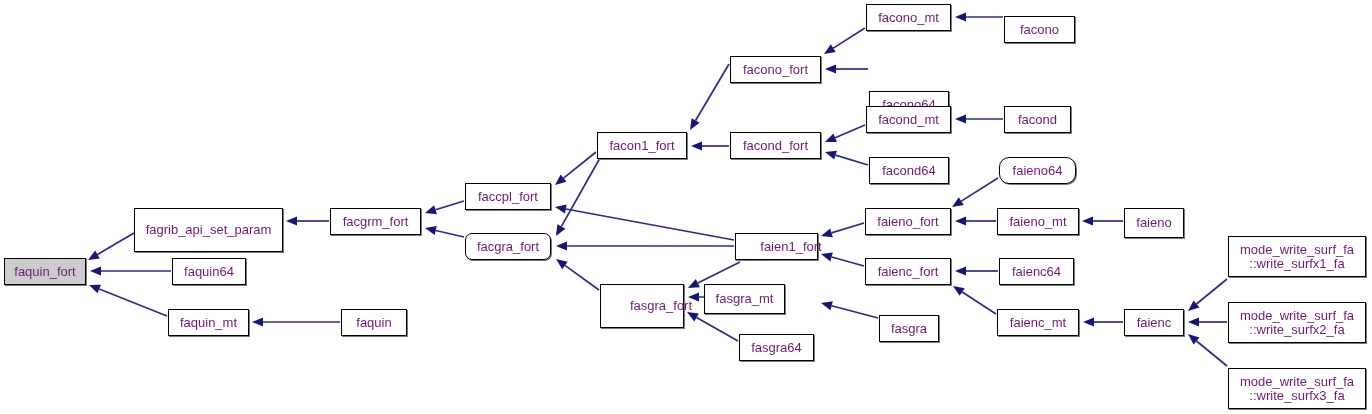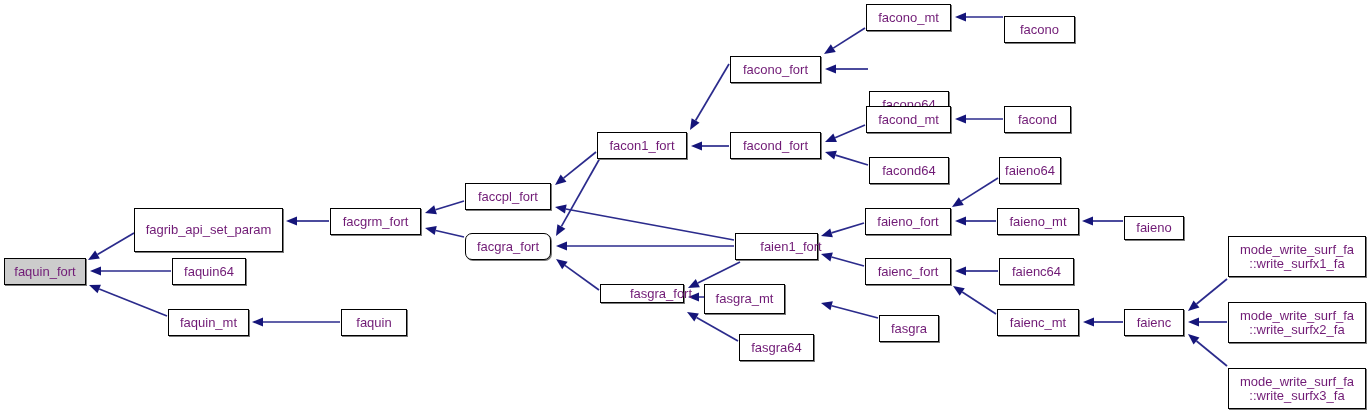--- a/index.html
+++ b/index.html
@@ -196,40 +196,40 @@
   <div id="nodes-layer">
       <div class="gnode current" style="left: 4px; top: 258px; width: 82px; height: 27px;"><span>faquin_fort</span></div>
       <div class="gnode" style="left: 134px; top: 208px; width: 149px; height: 44px;"><span>fagrib_api_set_param</span></div>
       <div class="gnode" style="left: 172px; top: 258px; width: 74px; height: 27px;"><span>faquin64</span></div>
       <div class="gnode" style="left: 168px; top: 309px; width: 81px; height: 27px;"><span>faquin_mt</span></div>
       <div class="gnode" style="left: 330px; top: 208px; width: 91px; height: 27px;"><span>facgrm_fort</span></div>
       <div class="gnode" style="left: 341px; top: 309px; width: 66px; height: 27px;"><span>faquin</span></div>
       <div class="gnode" style="left: 465px; top: 183px; width: 86px; height: 27px;"><span>faccpl_fort</span></div>
       <div class="gnode" style="left: 465px; top: 233px; width: 86px; height: 27px; border-radius: 7px;"><span>facgra_fort</span></div>
       <div class="gnode" style="left: 597px; top: 132px; width: 90px; height: 27px;"><span>facon1_fort</span></div>
-      <div class="gnode" style="left: 600px; top: 284px; width: 84px; height: 19px; padding-left: 38px;"><span>fasgra_fort</span></div>
+      <div class="gnode" style="left: 600px; top: 284px; width: 84px; height: 44px; padding-left: 38px;"><span>fasgra_fort</span></div>
       <div class="gnode" style="left: 730px; top: 56px; width: 91px; height: 27px;"><span>facono_fort</span></div>
       <div class="gnode" style="left: 730px; top: 132px; width: 91px; height: 27px;"><span>facond_fort</span></div>
       <div class="gnode" style="left: 735px; top: 233px; width: 83px; height: 27px; padding-left: 29px;"><span>faien1_fort</span></div>
       <div class="gnode" style="left: 704px; top: 284px; width: 81px; height: 30px;"><span>fasgra_mt</span></div>
       <div class="gnode" style="left: 739px; top: 334px; width: 75px; height: 27px;"><span>fasgra64</span></div>
       <div class="gnode" style="left: 866px; top: 4px; width: 85px; height: 27px;"><span>facono_mt</span></div>
       <div class="gnode" style="left: 869px; top: 56px; width: 80px; height: 27px; margin-top: 35px;"><span>facono64</span></div>
       <div class="gnode" style="left: 866px; top: 106px; width: 85px; height: 27px;"><span>facond_mt</span></div>
       <div class="gnode" style="left: 869px; top: 157px; width: 80px; height: 27px;"><span>facond64</span></div>
       <div class="gnode" style="left: 865px; top: 208px; width: 86px; height: 27px;"><span>faieno_fort</span></div>
       <div class="gnode" style="left: 865px; top: 258px; width: 86px; height: 27px;"><span>faienc_fort</span></div>
       <div class="gnode" style="left: 879px; top: 309px; width: 60px; height: 27px; margin-top: 6px;"><span>fasgra</span></div>
       <div class="gnode" style="left: 1004px; top: 16px; width: 71px; height: 27px;"><span>facono</span></div>
       <div class="gnode" style="left: 1004px; top: 106px; width: 67px; height: 27px;"><span>facond</span></div>
-      <div class="gnode" style="left: 999px; top: 157px; width: 62px; height: 27px;"><span>faieno64</span></div>
+      <div class="gnode" style="left: 999px; top: 157px; width: 77px; height: 27px; border-radius: 10px;"><span>faieno64</span></div>
       <div class="gnode" style="left: 997px; top: 208px; width: 82px; height: 27px;"><span>faieno_mt</span></div>
       <div class="gnode" style="left: 999px; top: 258px; width: 75px; height: 27px;"><span>faienc64</span></div>
       <div class="gnode" style="left: 997px; top: 309px; width: 82px; height: 27px;"><span>faienc_mt</span></div>
-      <div class="gnode" style="left: 1124px; top: 208px; width: 60px; height: 24px; margin-top: 8px;"><span>faieno</span></div>
+      <div class="gnode" style="left: 1124px; top: 208px; width: 60px; height: 30px;"><span>faieno</span></div>
       <div class="gnode" style="left: 1124px; top: 309px; width: 60px; height: 27px;"><span>faienc</span></div>
       <div class="gnode" style="left: 1228px; top: 236px; width: 138px; height: 41px;"><span>mode_write_surf_fa
 ::write_surfx1_fa</span></div>
       <div class="gnode" style="left: 1228px; top: 302px; width: 138px; height: 41px;"><span>mode_write_surf_fa
 ::write_surfx2_fa</span></div>
       <div class="gnode" style="left: 1228px; top: 368px; width: 138px; height: 41px;"><span>mode_write_surf_fa
 ::write_surfx3_fa</span></div>
     </div>
 </div>
 

